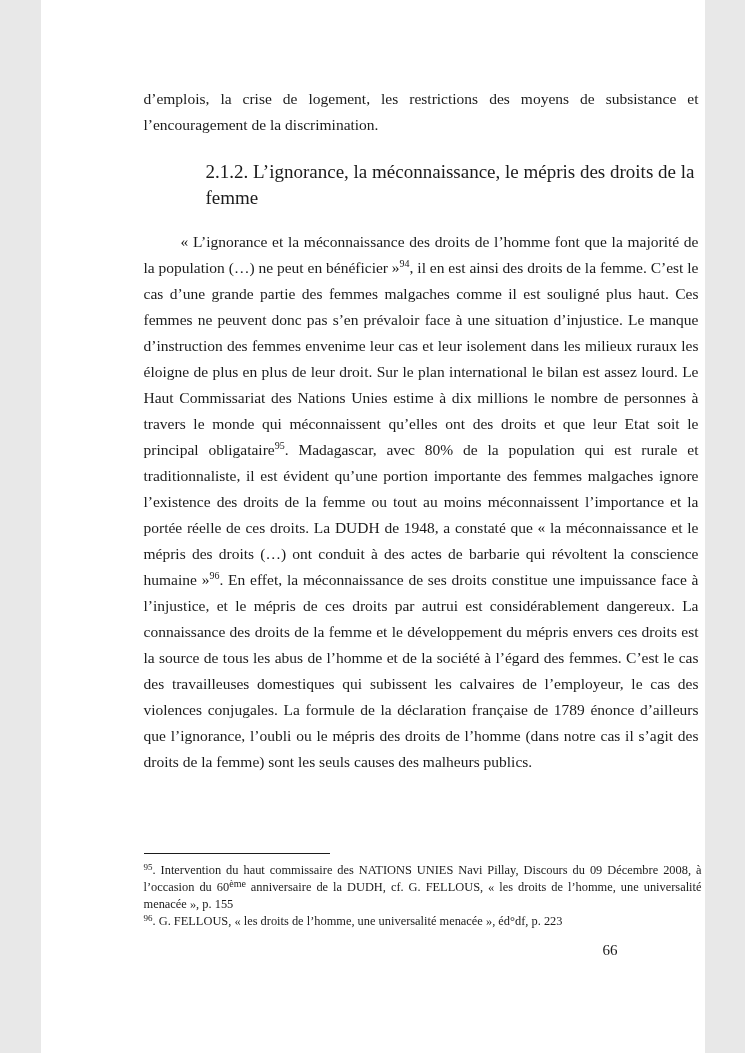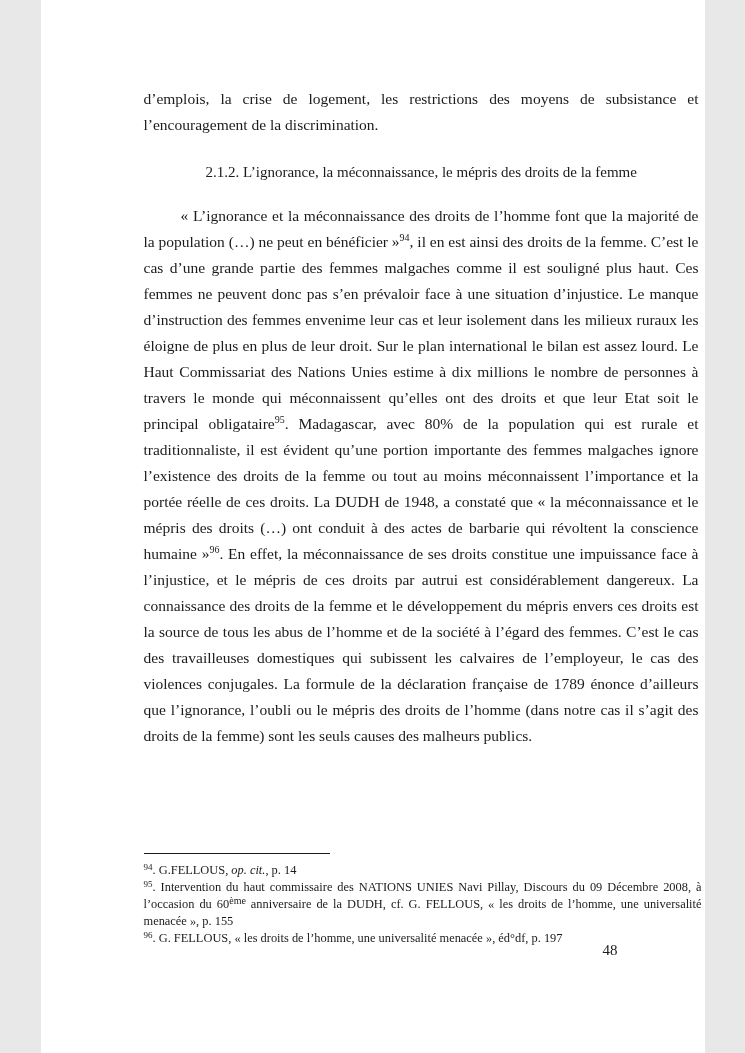--- a/index.html
+++ b/index.html
@@ -24,21 +24,21 @@
     width: 555px;
   }
   .body-text {
     margin: 0;
     font-size: 15.5px;
     line-height: 26px;
     text-align: justify;
   }
   .heading {
     margin: 21px 0 18px 62px;
-    font-size: 15px;
+    font-size: 19px;
     font-weight: normal;
     line-height: 26px;
     text-align: left;
   }
   .indent {
     text-indent: 37px;
   }
   sup.ref {
     font-size: 10px;
     line-height: 0;
@@ -100,23 +100,22 @@
     <p class="heading">2.1.2. L’ignorance, la méconnaissance, le mépris des droits de la femme</p>
 
     <p class="body-text indent"><span>« L’ignorance et la méconnaissance des droits de l’homme font que la majorité de la population (…) ne peut en bénéficier »</span><sup class="ref">94</sup><span>, il en est ainsi des droits de la femme. C’est le cas d’une grande partie des femmes malgaches comme il est souligné plus haut. Ces femmes ne peuvent donc pas s’en prévaloir face à une situation d’injustice. Le manque d’instruction des femmes envenime leur cas et leur isolement dans les milieux ruraux les éloigne de plus en plus de leur droit. Sur le plan international le bilan est assez lourd. Le Haut Commissariat des Nations Unies estime à dix millions le nombre de personnes à travers le monde qui méconnaissent qu’elles ont des droits et que leur Etat soit le principal obligataire</span><sup class="ref">95</sup><span>. Madagascar, avec 80% de la population qui est rurale et traditionnaliste, il est évident qu’une portion importante des femmes malgaches ignore l’existence des droits de la femme ou tout au moins méconnaissent l’importance et la portée réelle de ces droits.  La DUDH de 1948, a constaté que « la méconnaissance et le mépris des droits (…) ont conduit à des actes de barbarie qui révoltent la conscience humaine »</span><sup class="ref">96</sup><span>. En effet, la méconnaissance de ses droits constitue une impuissance face à l’injustice, et le mépris de ces droits par autrui est considérablement dangereux. La connaissance des droits de la femme et le développement du mépris envers ces droits est la source de tous les abus de l’homme et de la société à l’égard des femmes. C’est le cas des travailleuses domestiques qui subissent les calvaires de l’employeur, le cas des violences conjugales. La formule de la déclaration française de 1789 énonce d’ailleurs que l’ignorance, l’oubli ou le mépris des droits de l’homme (dans notre cas il s’agit des droits de la femme) sont les seuls causes des malheurs publics.</span></p>
 
   </div>
 
   <div class="footnotes">
 
     <div class="fn-sep"></div>
 
-    <p class="fn"><sup class="fn-marker">94</sup><span>. G.FELLOUS, </span><span class="it">op. cit.</span><span>, p. 14</span></p>
 
     <p class="fn"><sup class="fn-marker">95</sup><span>. Intervention du haut commissaire des NATIONS UNIES Navi Pillay, Discours du 09 Décembre 2008, à l’occasion du 60</span><sup class="fn-sup">ème</sup><span> anniversaire de la DUDH, cf. G. FELLOUS, « les droits de l’homme, une universalité menacée », p. 155</span></p>
 
-    <p class="fn"><sup class="fn-marker">96</sup><span>. G. FELLOUS, « les droits de l’homme, une universalité menacée », éd°</span><span class="b">df,</span><span> p. 197</span></p>
+    <p class="fn"><sup class="fn-marker">96</sup><span>. G. FELLOUS, « les droits de l’homme, une universalité menacée », éd°</span><span class="b">df,</span><span> p. 223</span></p>
 
   </div>
 
-  <div class="page-number">48</div>
+  <div class="page-number">66</div>
 
 </div>
 
 </body></html>

